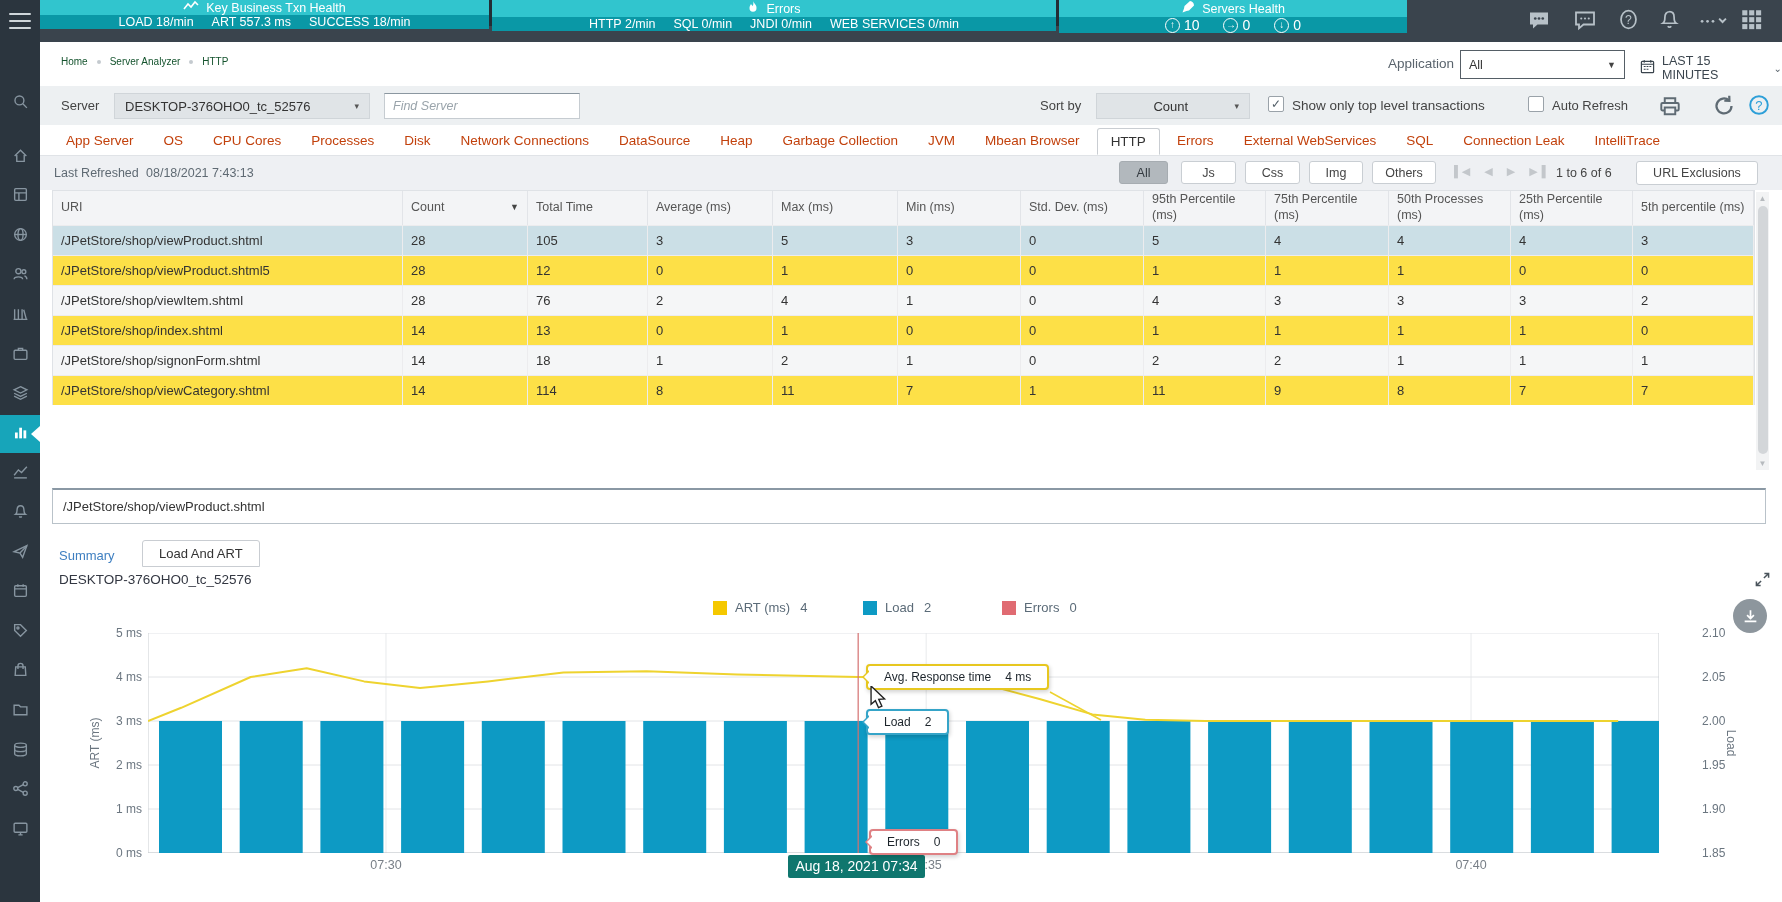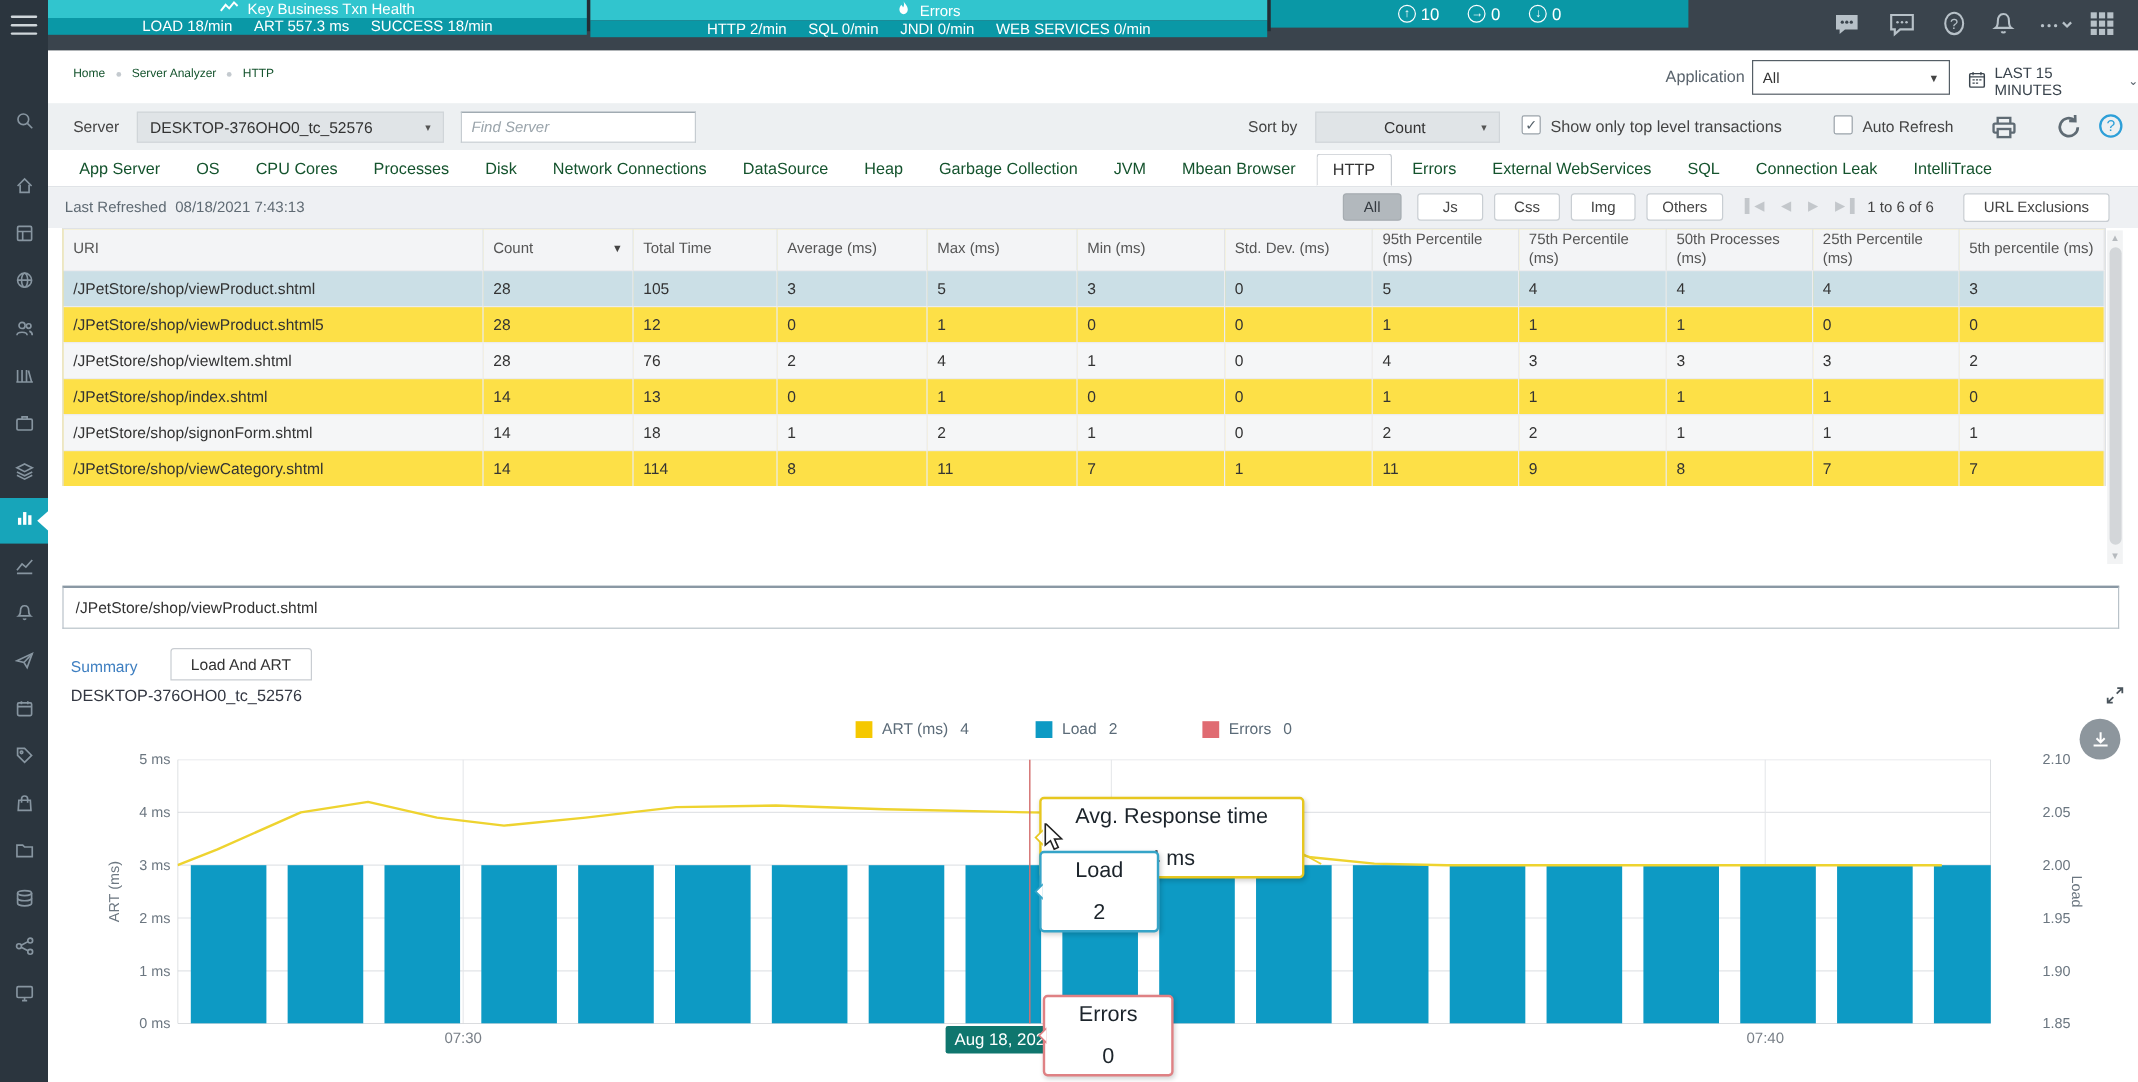--- a/index.html
+++ b/index.html
@@ -53,21 +53,21 @@
       color:#333; padding:0 8px; }
   .tinput::placeholder { font-style:italic; color:#9aa4ab; }
   .chk { position:absolute; top:10px; width:16px; height:16px; background:#fff; border:1px solid #9aa2a9; border-radius:2px;
       display:flex; align-items:center; justify-content:center; font-size:12px; color:#55616a; cursor:pointer; }
   .tool-icon { position:absolute; top:8px; cursor:pointer; }
   .tool-icon svg { stroke:#5f6b74; fill:none; stroke-width:1.3; }
 
   
   .tabs-row { left:40px; top:125px; width:1742px; height:31px; background:#fff; border-bottom:1px solid #e0e3e7; display:flex;
       align-items:center; gap:30px; padding-left:26px; z-index:5; }
-  .tab { font-size:13.5px; color:#14532d; white-space:nowrap; cursor:pointer; }
+  .tab { font-size:13.5px; color:#c2410c; white-space:nowrap; cursor:pointer; }
   .tab.active { color:#333; background:#fff; border:1px solid #c9cdd2; border-bottom:1px solid #fff; border-radius:3px 3px 0 0;
       padding:5px 13px; margin:0 -13px; position:relative; top:1px; }
   .tab-more { position:absolute; left:1725px; top:8px; color:#3e7fc1; font-weight:bold; font-size:13px; cursor:pointer; }
   .tab-chev { position:absolute; left:1744px; top:8px; color:#6a757d; font-size:11px; cursor:pointer; }
 
   
   .refresh-band { left:40px; top:156px; width:1742px; height:34px; background:#eef0f3; }
   .refresh-band .txt { position:absolute; top:10px; font-size:12.5px; color:#5f6a73; }
   .fbtn { position:absolute; top:5px; height:23px; border:1px solid #c9ced3; border-radius:3px; background:#fff; font-size:12.5px;
       color:#444; display:flex; align-items:center; justify-content:center; cursor:pointer; }
@@ -116,22 +116,22 @@
   .dl-btn { left:1733px; top:599px; width:34px; height:34px; border-radius:50%; background:#8d969d; display:flex; align-items:center;
       justify-content:center; cursor:pointer; }
   .dl-btn svg { stroke:#fff; fill:none; stroke-width:1.6; }
   .plot-svg { left:148px; top:633px; }
   .ytick-l { position:absolute; left:90px; width:52px; text-align:right; font-size:12px; color:#6b7680; }
   .ytick-r { position:absolute; left:1666px; width:44px; text-align:left; font-size:12px; color:#6b7680;margin-left:36px; }
   .xtick { position:absolute; top:858px; width:60px; text-align:center; font-size:12.5px; color:#787f87; z-index:1; }
   .axis-title { position:absolute; font-size:12px; color:#6b7680; white-space:nowrap; }
   .date-label { left:788px; top:855px; width:137px; height:23px; background:#0f766e; color:#fff; font-size:14px; text-align:center;
       line-height:23px; border-radius:2px; z-index:4; }
-  .ttip { position:absolute; background:#fff; border-radius:4px; font-size:18px; color:#1c242b; display:flex; align-items:center;
-      gap:14px; padding:4px 28px; box-shadow:1px 2px 4px rgba(0,0,0,.18); z-index:6;flex-direction:column; }
+  .ttip { position:absolute; background:#fff; border-radius:4px; font-size:12px; color:#1c242b; display:flex; align-items:center;
+      gap:14px; padding:4px 16px; box-shadow:1px 2px 4px rgba(0,0,0,.18); z-index:6; }
   .ttip::before { content:""; position:absolute; left:-13px; top:50%; margin-top:-7px; border:7px solid transparent; }
   .ttip::after { content:""; position:absolute; left:-9px; top:50%; margin-top:-5px; border:5px solid transparent; border-right-color:#fff; }
   .ttip.yellow { left:866px; top:664px; border:2px solid #e7c71f; }
   .ttip.yellow::before { border-right-color:#e7c71f; }
   .ttip.blue { left:866px; top:709px; border:2px solid #35a4c8; }
   .ttip.blue::before { border-right-color:#35a4c8; }
   .ttip.red { left:869px; top:829px; border:2px solid #df8184; z-index:5; }
   .ttip.red::before { border-right-color:#df8184; }
   .cursor-arrow { left:869px; top:686px; z-index:7; }
 </style>
@@ -294,20 +294,26 @@
           <span>Errors</span>
         </div>
       <div class="seg-metrics" id="seg2-metrics">
           <span>HTTP 2/min</span>
           <span>SQL 0/min</span>
           <span>JNDI 0/min</span>
           <span>WEB SERVICES 0/min</span>
         </div>
     </div>
     <div class="seg seg3">
+      <div class="seg-title">
+          <span><svg width="14" height="14" viewBox="0 0 14 14">
+              <path d="M9 1 C11.5 1.5 13 3 13 5.5 L8 10.5 L5.5 11 L3 8.5 L3.5 6 L9 1 Z M3 8.5 L1.5 12.5 L5.5 11" fill="#fff"></path>
+            </svg></span>
+          <span>Servers Health</span>
+        </div>
       <div class="seg-metrics" id="seg3-metrics">
           <span class="health-item">
             <span class="health-circ">↑</span>
             <span>10</span>
           </span>
           <span class="health-item">
             <span class="health-circ">→</span>
             <span>0</span>
           </span>
           <span class="health-item">

